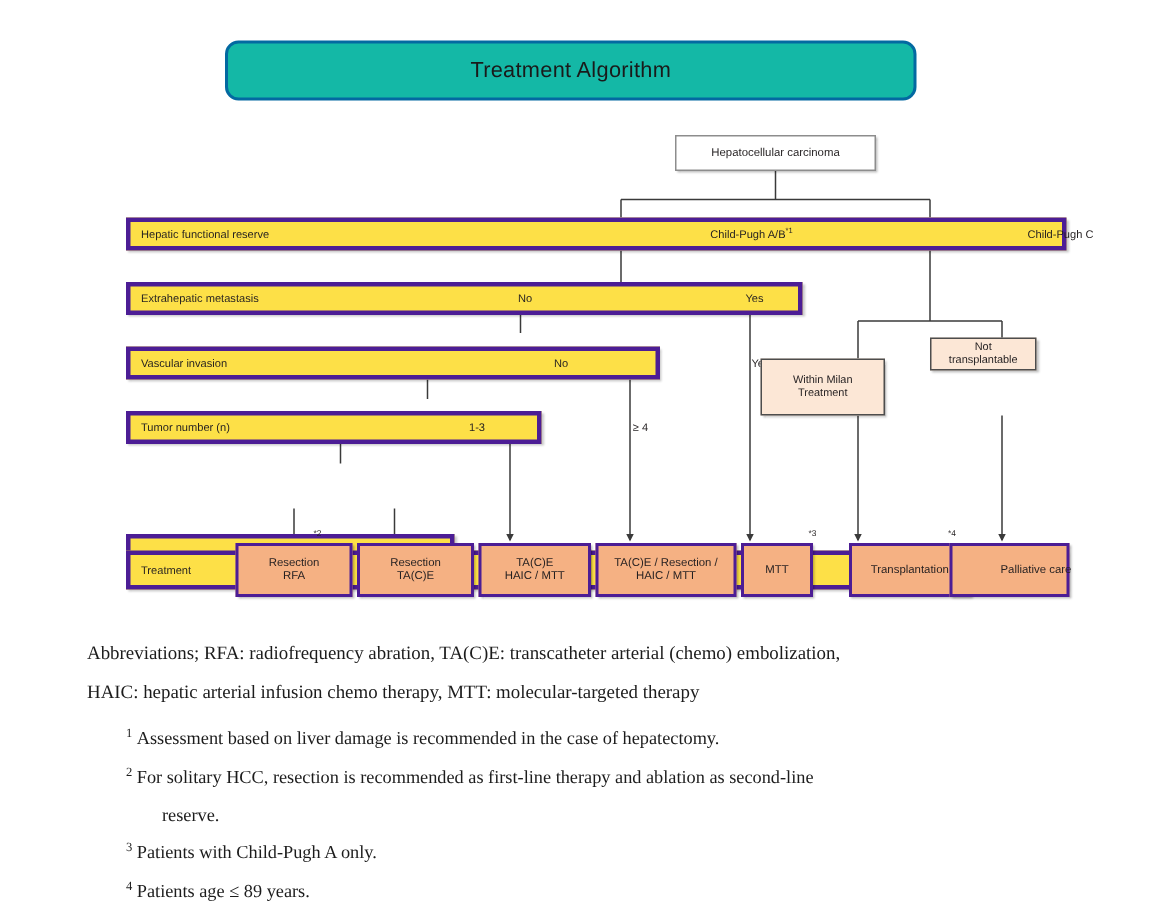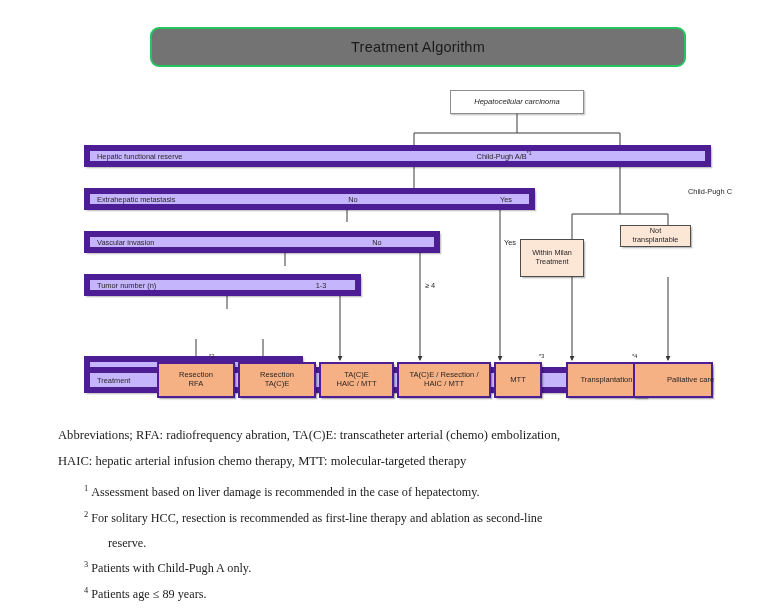--- a/index.html
+++ b/index.html
@@ -20,24 +20,24 @@
     left: 0; top: 0;
     width: 768px;
     height: 615px;
   }
 
   
   .title-box {
     position: absolute;
     left: 150px;
     top: 27px;
-    width: 536px;
+    width: 461px;
     height: 40px;
-    background: #737373;
-    border: 2px solid #22c55e;
+    background: #14b8a6;
+    border: 2px solid #0369a1;
     border-radius: 9px;
     box-sizing: border-box;
     display: flex;
     align-items: center;
     justify-content: center;
   }
   .title-box .title-text {
     font-size: 14.5px;
     color: #1a1a1a;
     letter-spacing: 0.2px;
@@ -77,22 +77,22 @@
     background: #ffffff;
     border: 1px solid #8d8d8d;
     font-size: 7.6px;
     box-shadow: 1px 1px 1.5px rgba(0,0,0,0.28);
   }
 
   
   .band {
     position: absolute;
     box-sizing: border-box;
-    background: #c4b5fd;
-    border: 6px solid #4c1d95;
+    background: #fde047;
+    border: 3px solid #4c1d95;
     box-shadow: 1.5px 1.5px 1.5px rgba(0,0,0,0.22);
   }
   .band-label {
     position: absolute;
     left: 7px;
     top: 50%;
     transform: translateY(-50%);
     font-size: 7.4px;
     color: #231f20;
     white-space: nowrap;
@@ -212,28 +212,28 @@
 
         <line x1="620" y1="167" x2="620" y2="214"></line>
         <line x1="572" y1="214" x2="668" y2="214"></line>
         <line x1="572" y1="214" x2="572" y2="239"></line>
         <line x1="668" y1="214" x2="668" y2="239"></line>
         <line x1="572" y1="277" x2="572" y2="360" marker-end="url(#arrow)"></line>
         <line x1="668" y1="277" x2="668" y2="360" marker-end="url(#arrow)"></line>
       </g>
     </svg>
 
-    <div class="node node-white" style="left:450px; top:90px; width:134px; height:24px;font-style:italic;">
+    <div class="node node-white" style="left:450px; top:90px; width:134px; height:24px;">
       <span>Hepatocellular carcinoma</span>
     </div>
 
     <div class="band" style="left:84px; top:145px; width:627px; height:22px;">
       <span class="band-label">Hepatic functional reserve</span>
       <span class="band-opt" style="left:414px;"><span>Child-Pugh A/B</span><span class="sup">*1</span></span>
-      <span class="band-opt" style="left:620px;margin-top:35px;">Child-Pugh C</span>
+      <span class="band-opt" style="left:620px;">Child-Pugh C</span>
     </div>
 
     <div class="band" style="left:84px; top:188px; width:451px; height:22px;padding-left:20px;">
       <span class="band-label">Extrahepatic metastasis</span>
       <span class="band-opt" style="left:263px;">No</span>
       <span class="band-opt" style="left:416px;">Yes</span>
     </div>
 
     <div class="band" style="left:84px; top:231px; width:356px; height:22px;">
       <span class="band-label">Vascular invasion</span>
@@ -250,21 +250,21 @@
     <div class="band" style="left:84px; top:328px; width:219px; height:30px;margin-top:28px;">
       <span class="band-label">Tumor size</span>
       <span class="band-opt" style="left:200px;">≤ 3 cm</span>
       <span class="band-opt" style="left:265px;">&gt; 3 cm</span>
     </div>
 
     <div class="band" style="left:84px; top:367px; width:628px; height:26px;">
       <span class="band-label">Treatment</span>
     </div>
 
-    <div class="node node-peach" style="left:520px; top:239px; width:64px; height:38px;">
+    <div class="node node-peach" style="left:507px; top:239px; width:83px; height:38px;">
       <span>
         <span style="display:block;">Within Milan</span>
         <span style="display:block;">Treatment</span>
       </span>
     </div>
     <div class="node node-peach" style="left:620px; top:225px; width:71px; height:22px;">
       <span>
         <span style="display:block;">Not</span>
         <span style="display:block;">transplantable</span>
       </span>

